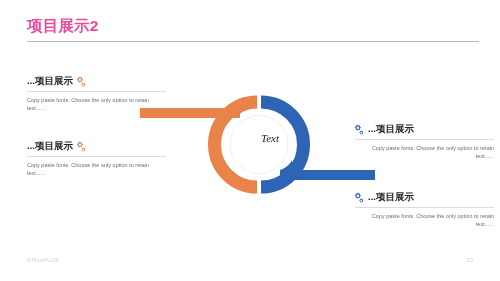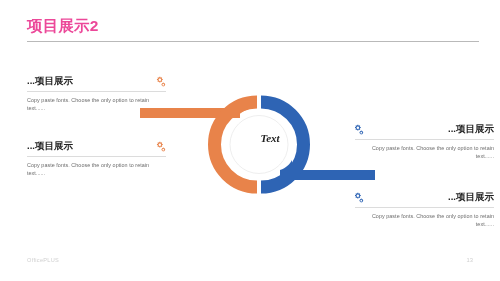--- a/index.html
+++ b/index.html
@@ -19,21 +19,21 @@
     letter-spacing:0.2px;white-space:nowrap;
   }
   .title-rule{
     position:absolute;left:27px;top:41px;width:452px;height:1px;
     background:#b9b9b9;
   }
 
   
   .block{position:absolute;width:139px;}
   .block .head-row{
-    display:flex;align-items:center;justify-content:space-between;
+    display:flex;align-items:center;justify-content:flex-start;
     height:14px;
   }
   .block.right .head-row{flex-direction:row;}
   .blk-head{
     font-size:9.5px;font-weight:700;color:#232323;
     white-space:nowrap;line-height:14px;
   }
   .blk-rule{
     width:100%;height:1px;background:#dcdcdc;margin-top:2.5px;
   }
@@ -53,21 +53,21 @@
   #blk-l2{left:27px;top:139px;}
   #blk-r1{left:355px;top:122px;}
   #blk-r2{left:355px;top:190px;}
 
   
   .diagram{position:absolute;left:140px;top:92px;width:235px;height:105px;}
   .diagram svg{display:block;}
   .center-text{
     position:absolute;left:102px;top:40px;width:56px;
     text-align:center;
-    font-size:11px;font-weight:700;font-style:italic;color:#232323;
+    font-size:11px;font-weight:400;font-style:italic;color:#232323;
     font-family:"Liberation Serif","DejaVu Serif",serif;
   }
 
   
   .footer-brand{
     position:absolute;left:27px;bottom:18px;
     font-size:5.6px;color:#cfcfcf;letter-spacing:0.3px;
   }
   .footer-page{
     position:absolute;right:27px;bottom:18px;

